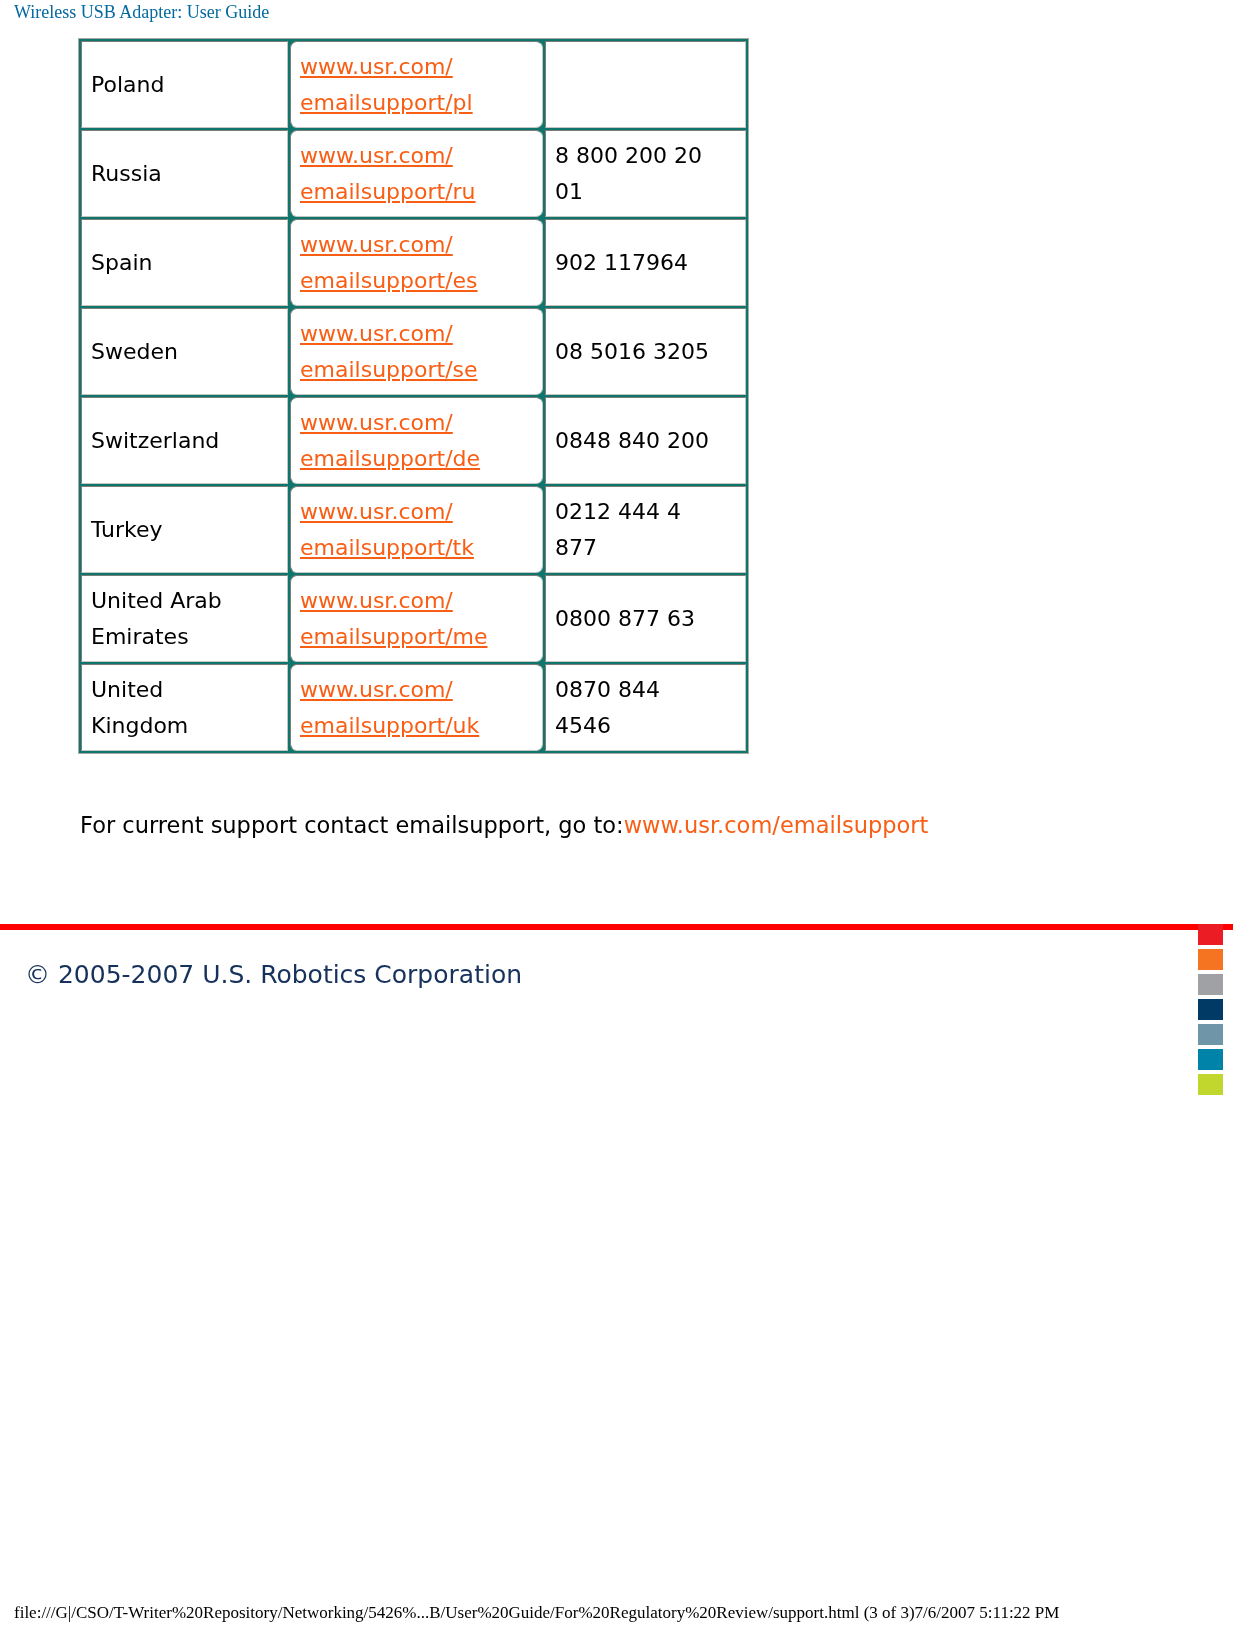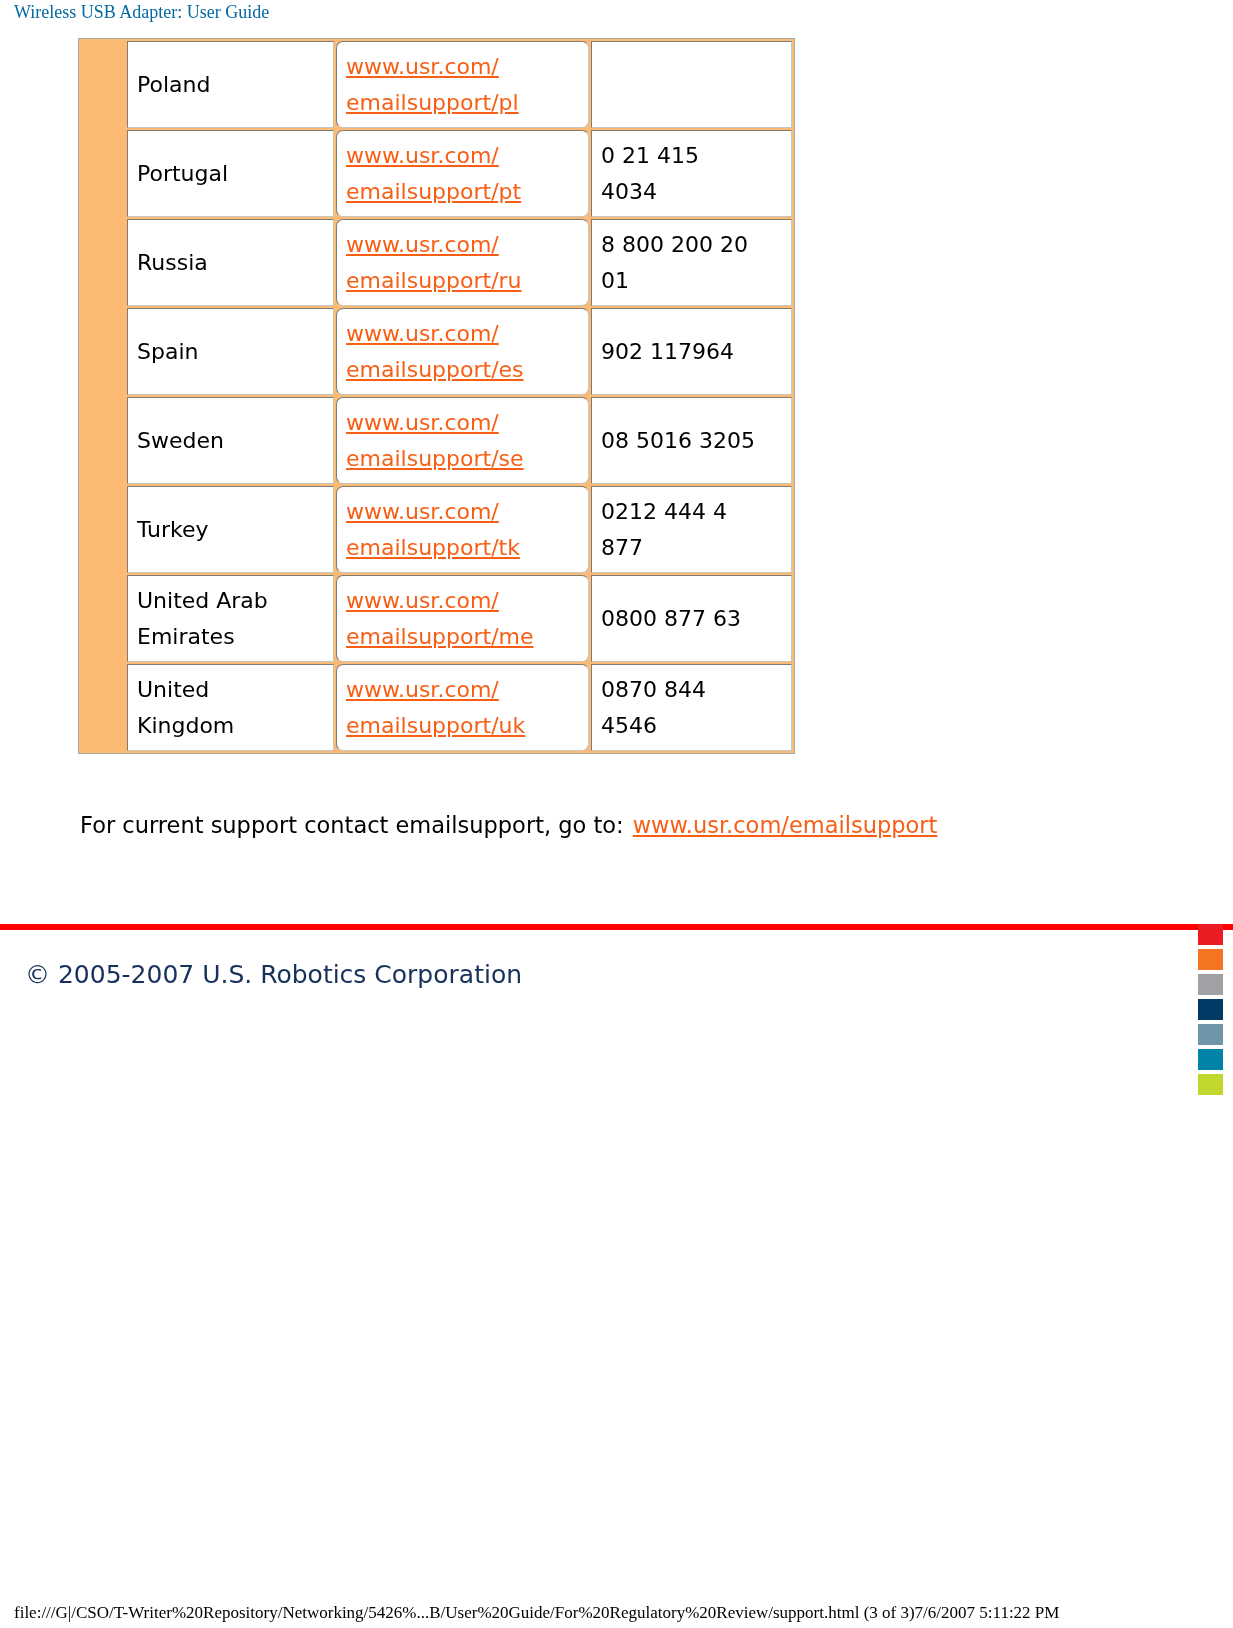--- a/index.html
+++ b/index.html
@@ -16,22 +16,21 @@
     font-family: "Liberation Serif", serif;
     font-size: 18px;
     color: #0369a1;
   }
   
   table.support-table {
     margin: 15px 4px 0 78px;
     border-collapse: separate;
     border-spacing: 2px;
     border: 1px solid #aaaaa4;
-    background: #fdba74;
-    padding-left: 46px;
+    background: #0f766e;
   }
   table.support-table td {
     border: 1px solid;
     border-color: #7d7d78 #c6c6c0 #c6c6c0 #7d7d78;
     background: #ffffff;
     vertical-align: middle;
     padding: 4px 9px;
     font-size: 22px;
     line-height: 36px;
     white-space: pre-line;
@@ -43,21 +42,21 @@
     text-decoration: underline;
     white-space: pre-line;
     cursor: pointer;
   }
   
   .support-note {
     margin: 56px 0 0 80px;
     font-size: 22.5px;
     line-height: 30px;
   }
-  .support-note a { text-decoration: underline; margin-left: 9px; cursor: pointer; }
+  .support-note a { cursor: pointer; }
   
   .rule-section {
     position: relative;
     margin-top: 84px;
     width: 100%;
     height: 6px;
   }
   .red-rule {
     position: absolute;
     left: 0; top: 0;
@@ -97,44 +96,43 @@
 
 <table class="support-table">
   <tbody>
     <tr>
       <td class="col-country">Poland</td>
       <td class="col-url"><a class="support-link" style="color: rgb(248, 94, 20);">www.usr.com/
 emailsupport/pl</a></td>
       <td class="col-phone"></td>
     </tr>
     <tr>
-      <td class="col-country">Portugal</td>
-      <td class="col-url"><a class="support-link" style="color: rgb(248, 94, 20);">www.usr.com/
-emailsupport/pt</a></td>
-      <td class="col-phone">0 21 415
-4034</td>
-    </tr>
-    <tr>
       <td class="col-country">Russia</td>
       <td class="col-url"><a class="support-link" style="color: rgb(248, 94, 20);">www.usr.com/
 emailsupport/ru</a></td>
       <td class="col-phone">8 800 200 20
 01</td>
     </tr>
     <tr>
       <td class="col-country">Spain</td>
       <td class="col-url"><a class="support-link" style="color: rgb(248, 94, 20);">www.usr.com/
 emailsupport/es</a></td>
       <td class="col-phone">902 117964</td>
     </tr>
     <tr>
       <td class="col-country">Sweden</td>
       <td class="col-url"><a class="support-link" style="color: rgb(248, 94, 20);">www.usr.com/
 emailsupport/se</a></td>
       <td class="col-phone">08 5016 3205</td>
+    </tr>
+    <tr>
+      <td class="col-country">Switzerland</td>
+      <td class="col-url"><a class="support-link" style="color: rgb(248, 94, 20);">www.usr.com/
+emailsupport/de</a></td>
+      <td class="col-phone">0848 840 200</td>
     </tr>
     <tr>
       <td class="col-country">Turkey</td>
       <td class="col-url"><a class="support-link" style="color: rgb(248, 94, 20);">www.usr.com/
 emailsupport/tk</a></td>
       <td class="col-phone">0212 444 4
 877</td>
     </tr>
     <tr>
       <td class="col-country">United Arab

